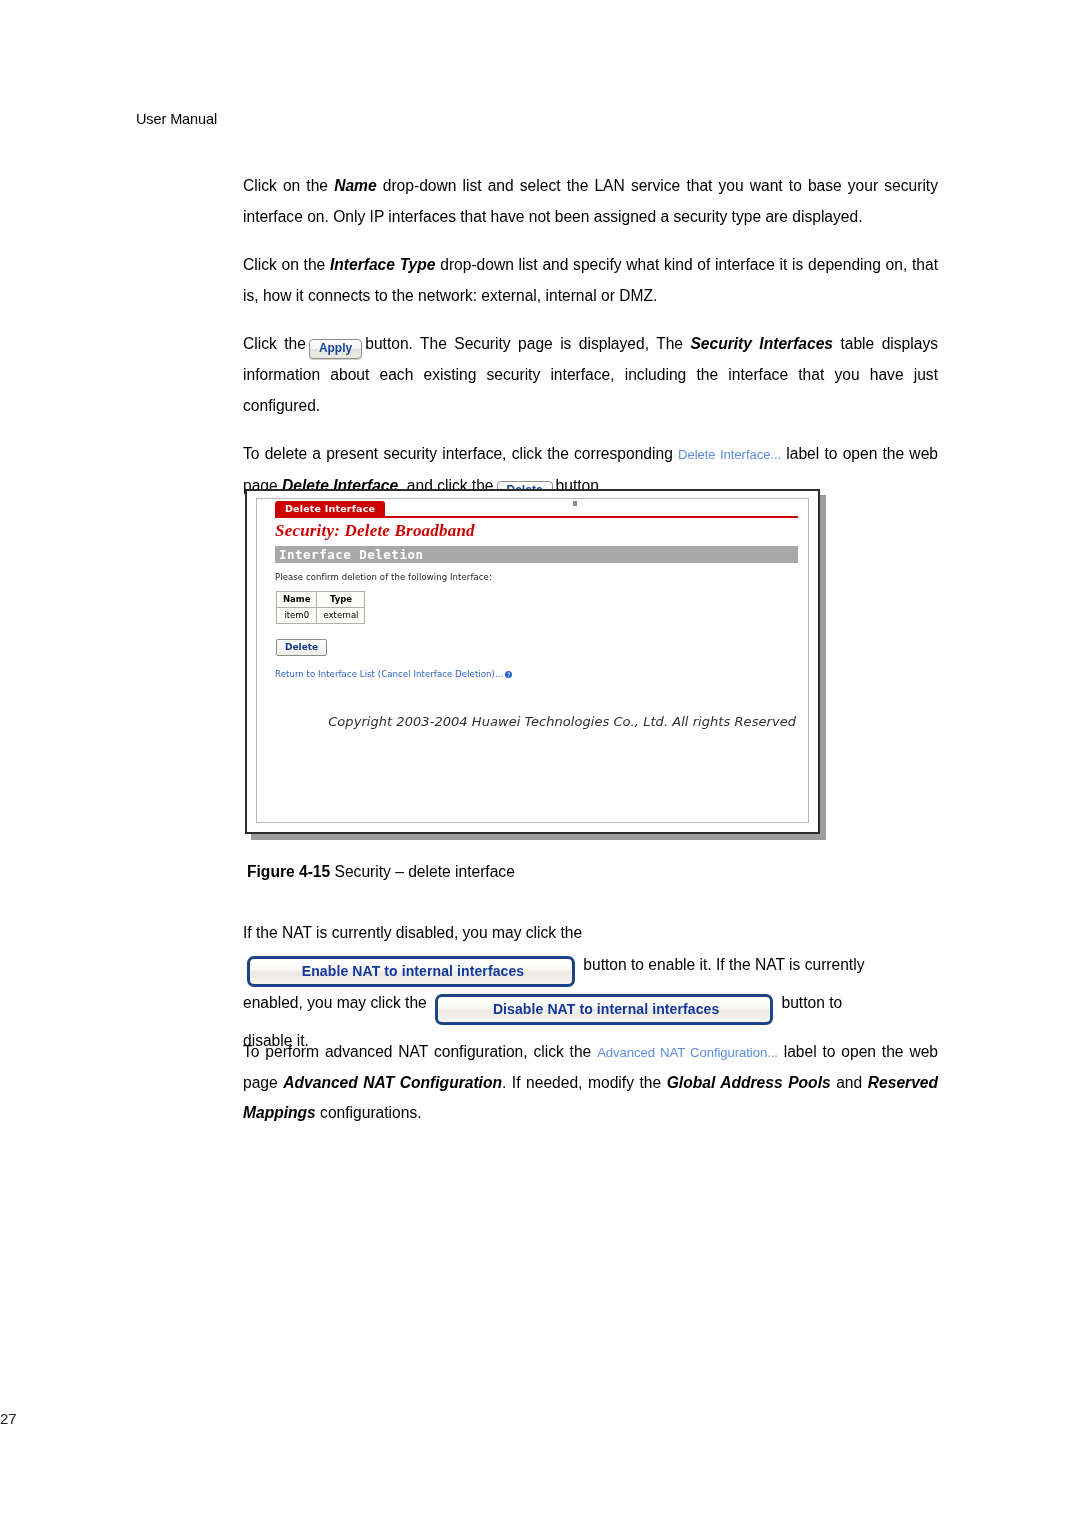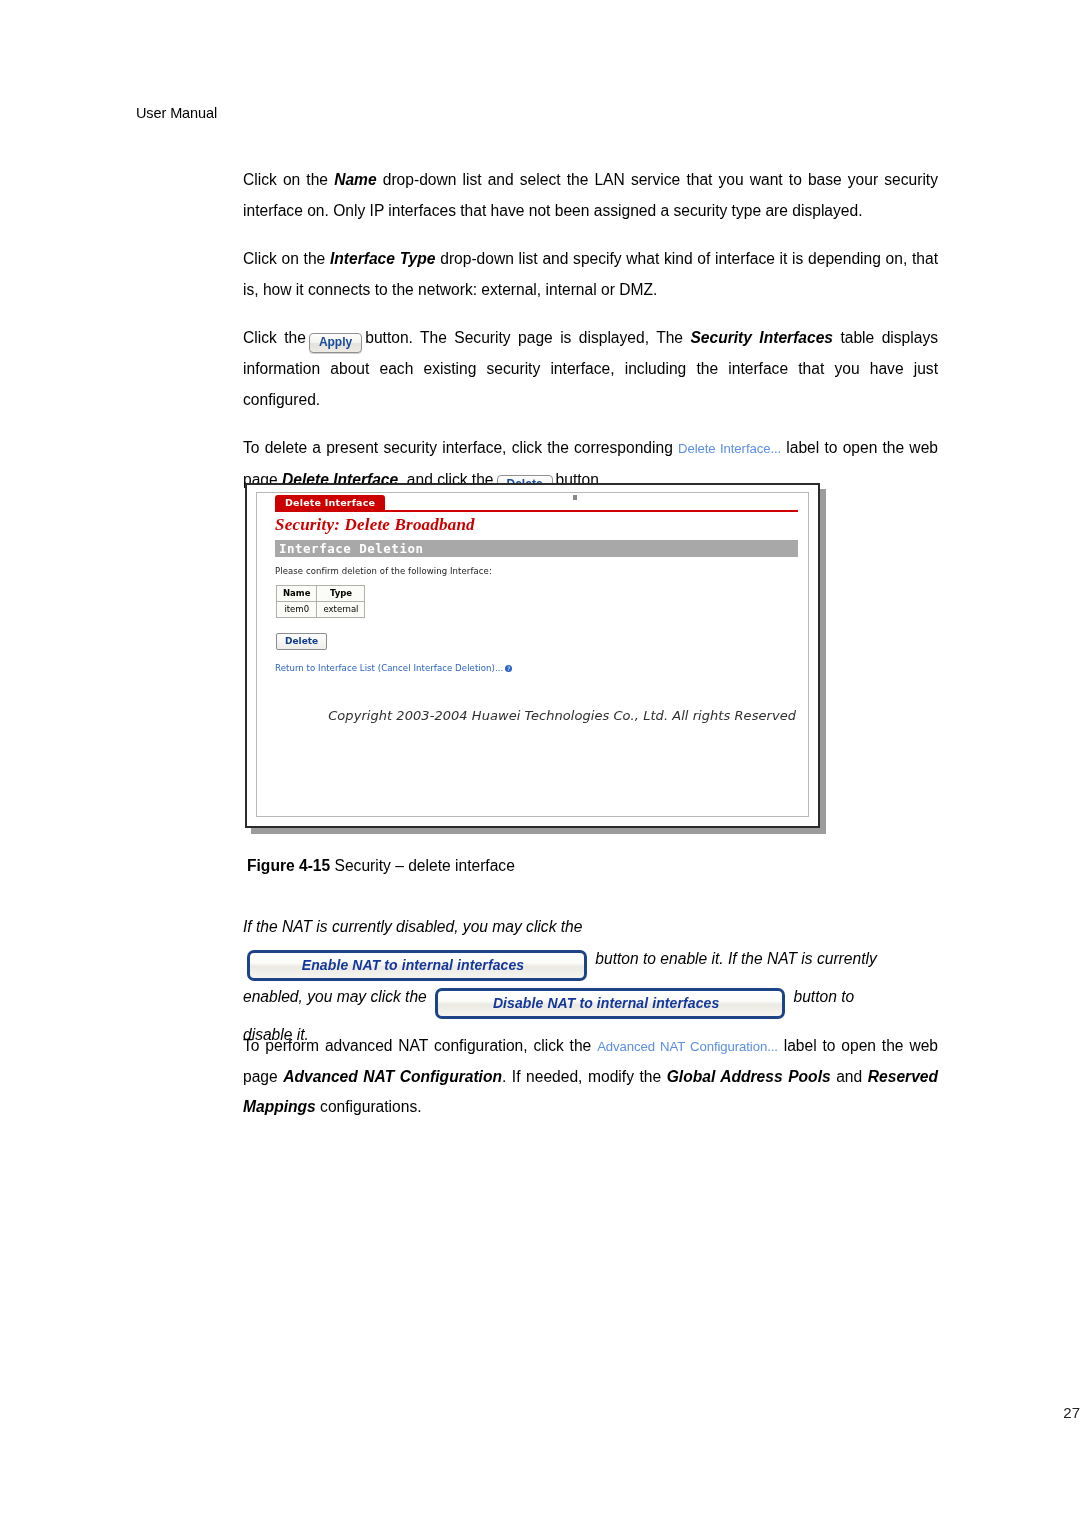--- a/index.html
+++ b/index.html
@@ -11,21 +11,21 @@
     width: 1080px;
     height: 1526px;
     font-family: "Liberation Sans", sans-serif;
     color: #000000;
     position: relative;
     overflow: hidden;
   }
 
   .page {
     position: absolute;
-    left: 0; top: 6px;
+    left: 0; top: 12px;
     width: 1080px;
     height: 1484px;
   }
 
   
   .header {
     position: absolute;
     left: 136px;
     top: 98px;
     width: 800px;
@@ -93,21 +93,21 @@
   .nat-btn {
     display: inline-block;
     vertical-align: -6px;
     font-size: 14px;
     font-weight: bold;
     color: #13379b;
     text-align: center;
     background: linear-gradient(to bottom, #ffffff 0%, #fbfbf8 40%, #ebe9e2 55%, #f6f5f0 100%);
     border: 3px solid #1d4486;
     border-radius: 7px;
-    padding: 4px 26px 5px 18px;
+    padding: 4px 14px 5px 18px;
     line-height: 16px;
     margin: 0 4px;
     letter-spacing: 0.1px;
   }
   .nat-btn.enable { min-width: 290px; }
   .nat-btn.disable { min-width: 300px; }
 
   
   .figure-wrap {
     position: absolute;
@@ -298,21 +298,20 @@
     position: absolute;
     left: 243px;
     top: 905px;
     width: 695px;
   }
   .nat-section p {
     margin: 0;
     font-size: 15.6px;
     line-height: 32px;
     text-align: left;
-    font-style: italic;
   }
 
   .final-section {
     position: absolute;
     left: 243px;
     top: 1025px;
     width: 695px;
   }
   .final-section p {
     margin: 0;
@@ -321,21 +320,21 @@
     text-align: justify;
     text-justify: inter-word;
   }
 
   
   .footer-page {
     position: absolute;
     left: 0;
     top: 1398px;
     width: 1080px;
-    text-align: right;
+    text-align: left;
     font-size: 15px;
     color: #222;
   }
 </style>
 </head>
 <body>
 
 <div class="page">
 
   <div class="header">

